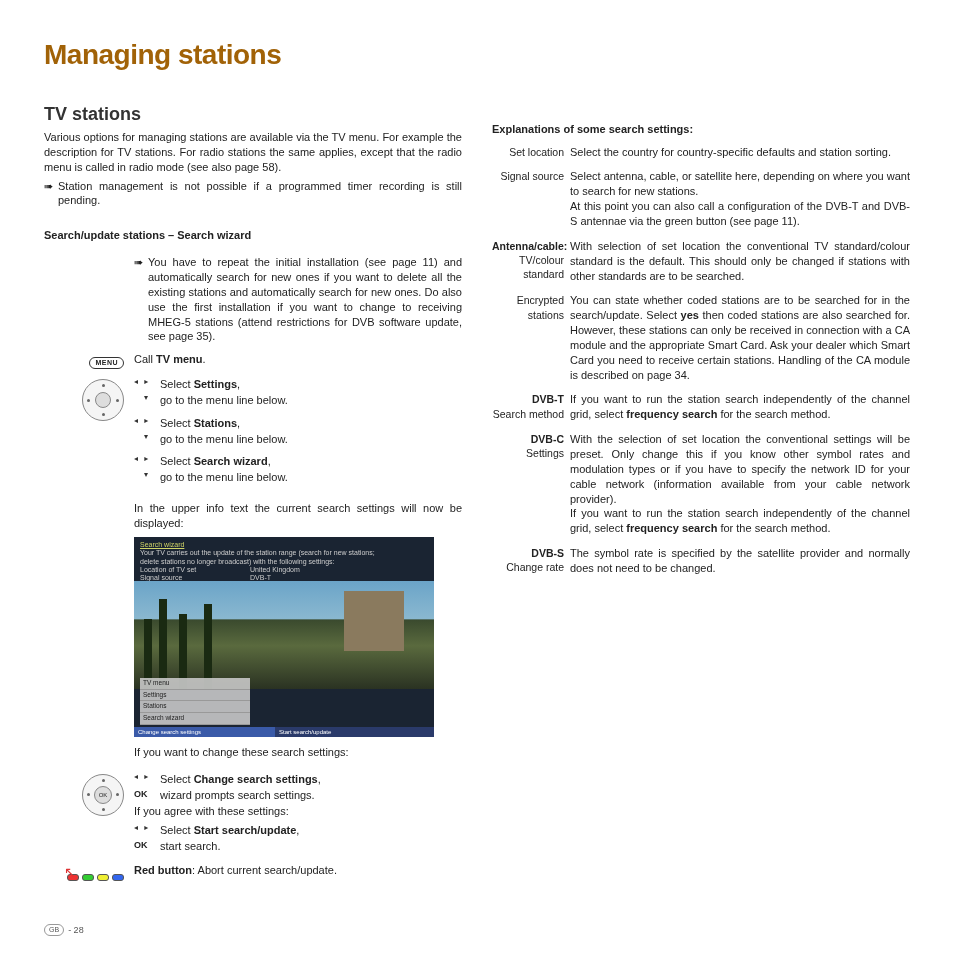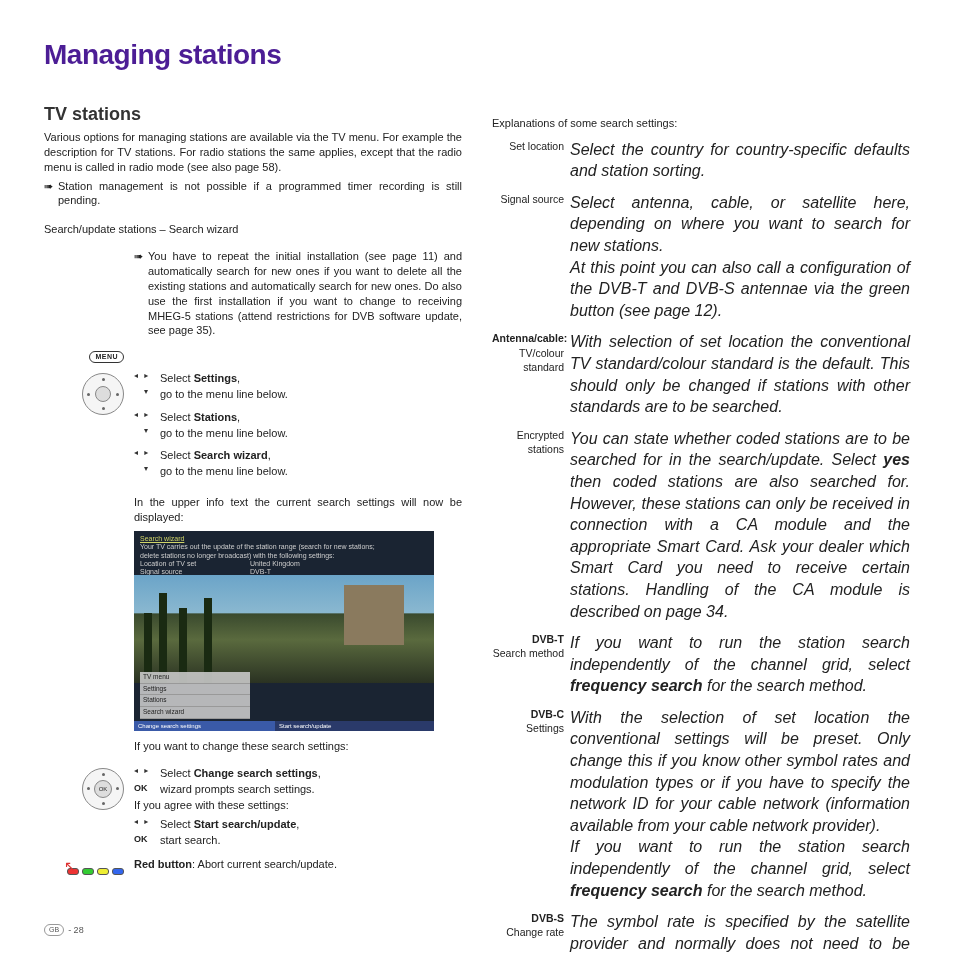--- a/index.html
+++ b/index.html
@@ -10,34 +10,34 @@
     color: #222;
     background: #fff;
     width: 954px;
     height: 954px;
     padding: 36px 44px 20px 44px;
     position: relative;
   }
   h1 {
     font-size: 28px;
     font-weight: 700;
-    color: #4c1d95;
+    color: #a16207;
     margin-bottom: 28px;
     letter-spacing: -0.5px;
   }
   .columns { display: flex; gap: 30px; }
   .col { flex: 1; }
   h2 {
     font-size: 18px;
     font-weight: 700;
     color: #333;
     margin-bottom: 4px;
   }
   p { margin-bottom: 4px; text-align: justify; }
-  .subhead { font-weight: 400; margin-top: 14px; margin-bottom: 2px; }
+  .subhead { font-weight: 700; margin-top: 20px; margin-bottom: 2px; }
   .bullet-row { display: flex; margin-top: 4px; }
   .bullet-icon { width: 14px; flex-shrink: 0; font-size: 11px; }
   .bullet-text { flex: 1; text-align: justify; }
   .icon-col { display: flex; margin-top: 8px; }
   .icon-slot { width: 90px; flex-shrink: 0; text-align: right; padding-right: 10px; padding-top: 2px; }
   .icon-content { flex: 1; }
   .menu-badge {
     display: inline-block; border: 1px solid #333; border-radius: 8px;
     padding: 0 5px; font-size: 7px; font-weight: 700; letter-spacing: 0.5px;
   }
@@ -92,21 +92,21 @@
   .cbtn.y { background: #ee3; } .cbtn.b { background: #36e; }
   .cursor-icon {
     display: inline-block; width: 16px; height: 16px; position: relative;
   }
   .cursor-icon::before {
     content: "↖"; color: #d33; font-size: 14px; position: absolute; top: -2px;
   }
   .def-row { display: flex; margin-bottom: 10px; }
   .def-label { width: 78px; flex-shrink: 0; text-align: right; padding-right: 6px; font-size: 10.5px; }
   .def-label .b { font-weight: 700; }
-  .def-text { flex: 1; text-align: justify; font-size: 16px; font-style: italic; }
+  .def-text { flex: 1; text-align: justify; font-size: 11px; }
   b { font-weight: 700; margin-top: 18px; }
   .footer {
     position: absolute; bottom: 18px; left: 44px;
     font-size: 9px; color: #555; display: flex; align-items: center; gap: 4px;
   }
   .footer .gb {
     border: 1px solid #999; border-radius: 8px; padding: 0 4px; font-size: 7px;
   }
 </style>
 </head>
@@ -133,20 +133,23 @@
         <div class="bullet-row">
           <div class="bullet-icon">➠</div>
           <div class="bullet-text">You have to repeat the initial installation (see page 11) and automatically search for new ones if you want to delete all the existing stations and automatically search for new ones. Do also use the first installation if you want to change to receiving MHEG-5 stations (attend restrictions for DVB software update, see page 35).</div>
         </div>
       </div>
     </div>
 
     <div class="icon-col">
       <div class="icon-slot">
         <span class="menu-badge">MENU</span>
+      </div>
+      <div class="icon-content">
+        <span>Call </span><b>TV menu</b>.
       </div>
     </div>
 
     <div class="icon-col">
       <div class="icon-slot">
         <span class="dpad">
           <span class="dot dt"></span>
             <span class="dot db"></span>
           <span class="dot dl"></span>
             <span class="dot dr"></span>
@@ -282,21 +285,21 @@
           <div class="def-text">
             <div>Select the country for country-specific defaults and station sorting.</div>
           </div>
         </div>
         <div class="def-row">
           <div class="def-label">
             <div>Signal source</div>
           </div>
           <div class="def-text">
             <div>Select antenna, cable, or satellite here, depending on where you want to search for new stations.</div>
-            <div>At this point you can also call a configuration of the DVB-T and DVB-S antennae via the green button (see page 12).</div>
+            <div>At this point you can also call a configuration of the DVB-T and DVB-S antennae via the green button (see page 11).</div>
           </div>
         </div>
         <div class="def-row">
           <div class="def-label">
             <div class="b">Antenna/cable:</div>
             <div>TV/colour</div>
             <div>standard</div>
           </div>
           <div class="def-text">
             <div>With selection of set location the conventional TV standard/colour standard is the default. This should only be changed if stations with other standards are to be searched.</div>

